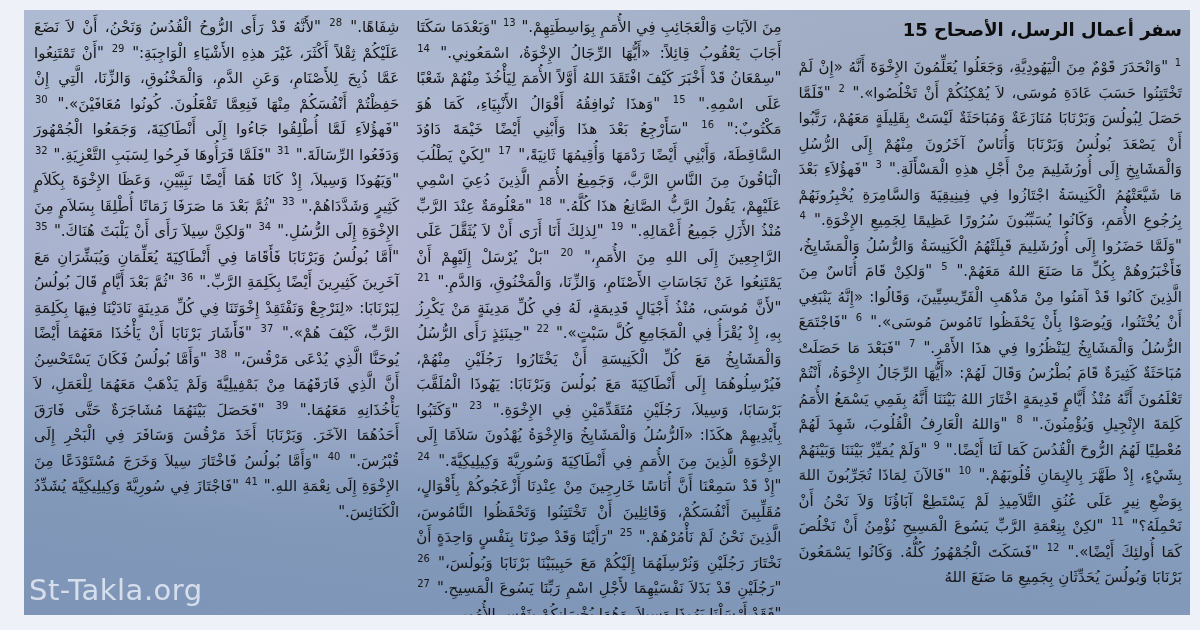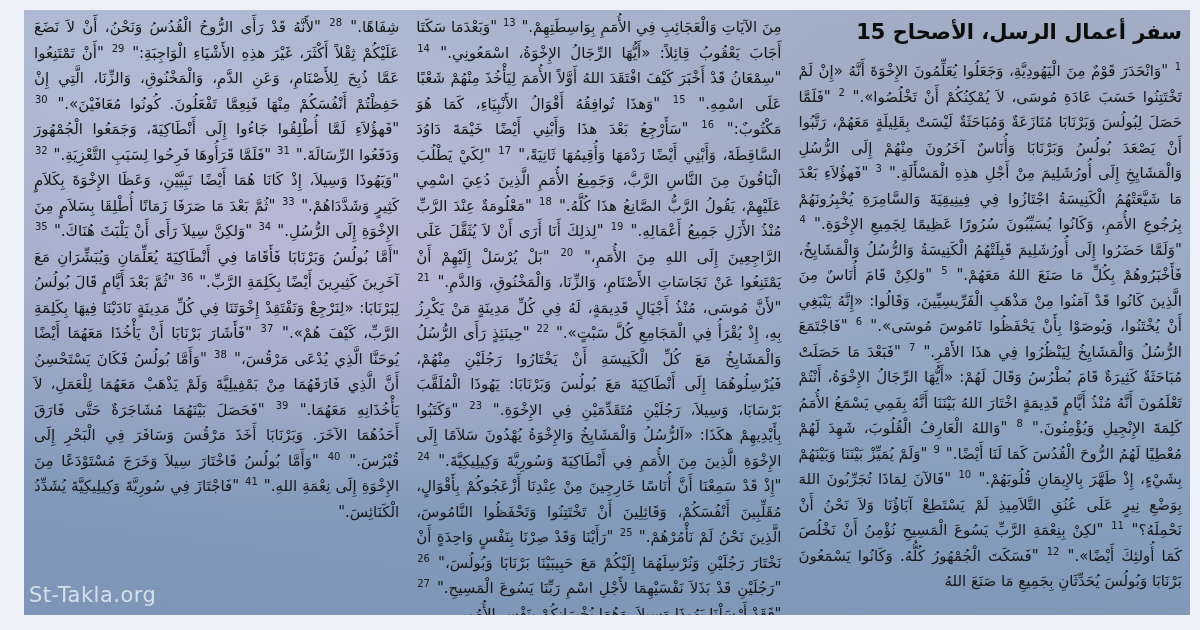--- a/index.html
+++ b/index.html
@@ -23,30 +23,30 @@
     gap:17px;height:100%;box-sizing:border-box;
     padding:5px 8px 0 10px;
   }
   .col{
     flex:1;direction:rtl;unicode-bidi:embed;
     text-align:justify;text-justify:inter-word;
     font-size:15px;line-height:1.7;color:#161616;
   }
   .col-first{flex:1.05;}
   .title{
-    font-size:21px;font-weight:700;line-height:1.45;
+    font-size:18px;font-weight:700;line-height:1.45;
     margin:2px 0 12px 0;text-align:start;color:#0d0d0d;
   }
   .verses sup{
     font-size:10px;line-height:0;vertical-align:6px;
     letter-spacing:0;padding:0 1px;
   }
   .watermark{
     position:absolute;left:5px;bottom:8px;
-    font-size:21px;letter-spacing:0.5px;
+    font-size:29px;letter-spacing:0.5px;
     color:rgba(233,238,247,0.82);
     direction:ltr;
   }
 </style>
 </head>
 <body>
 
 <div class="canvas">
   <div class="photo">
     <div class="columns">

